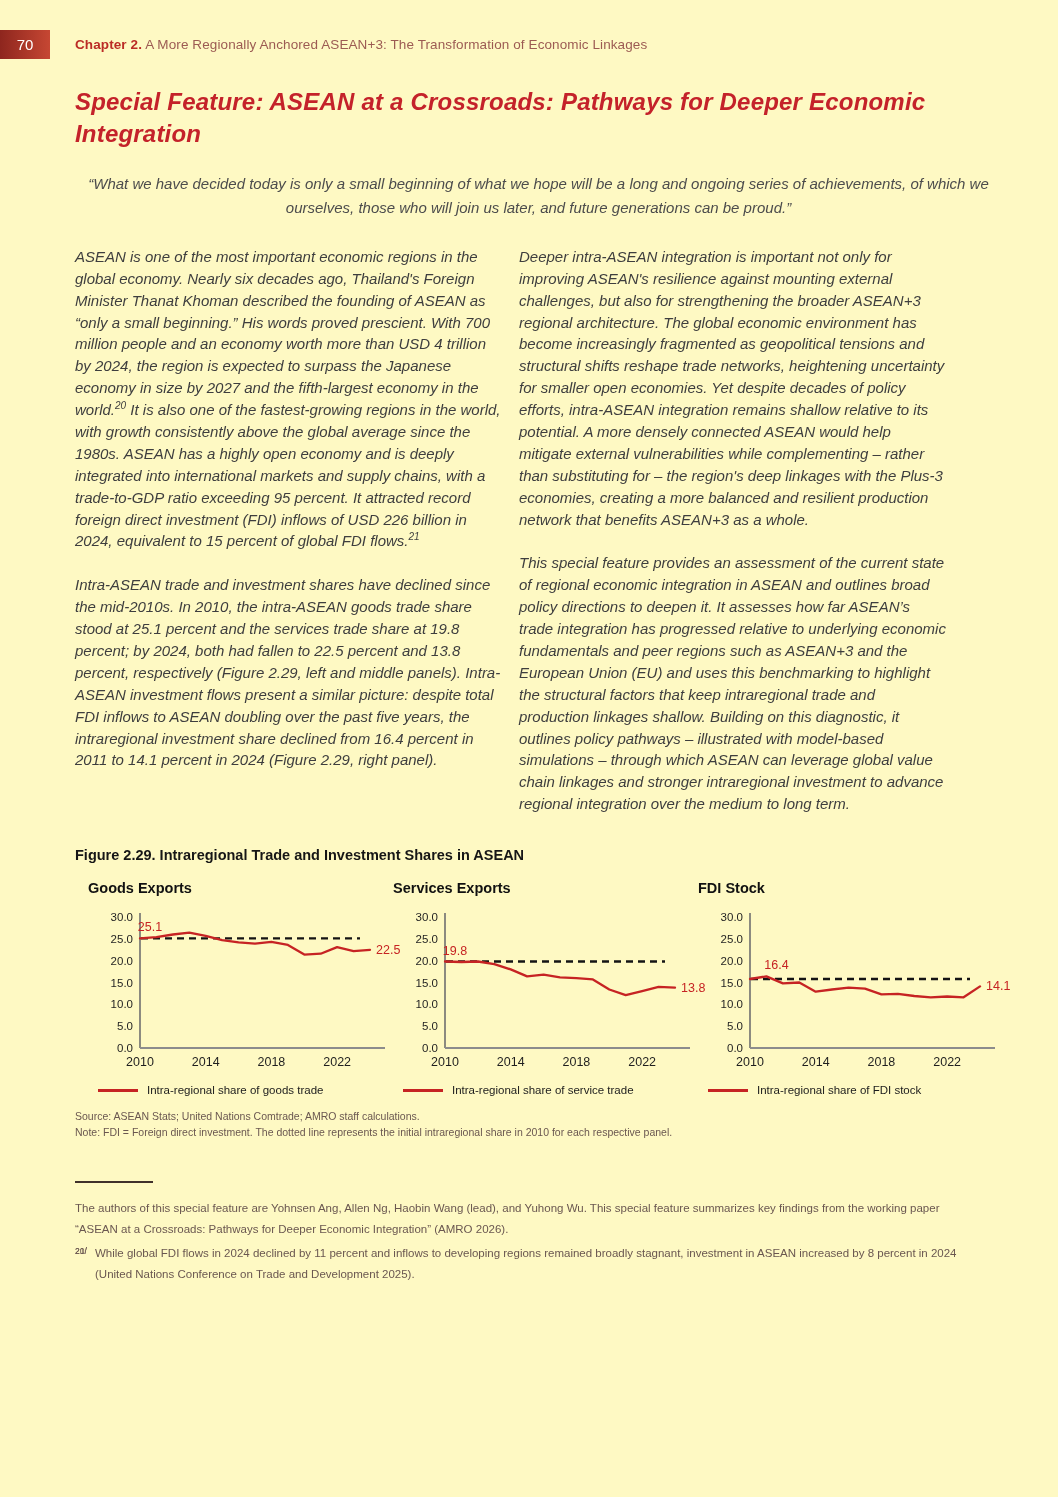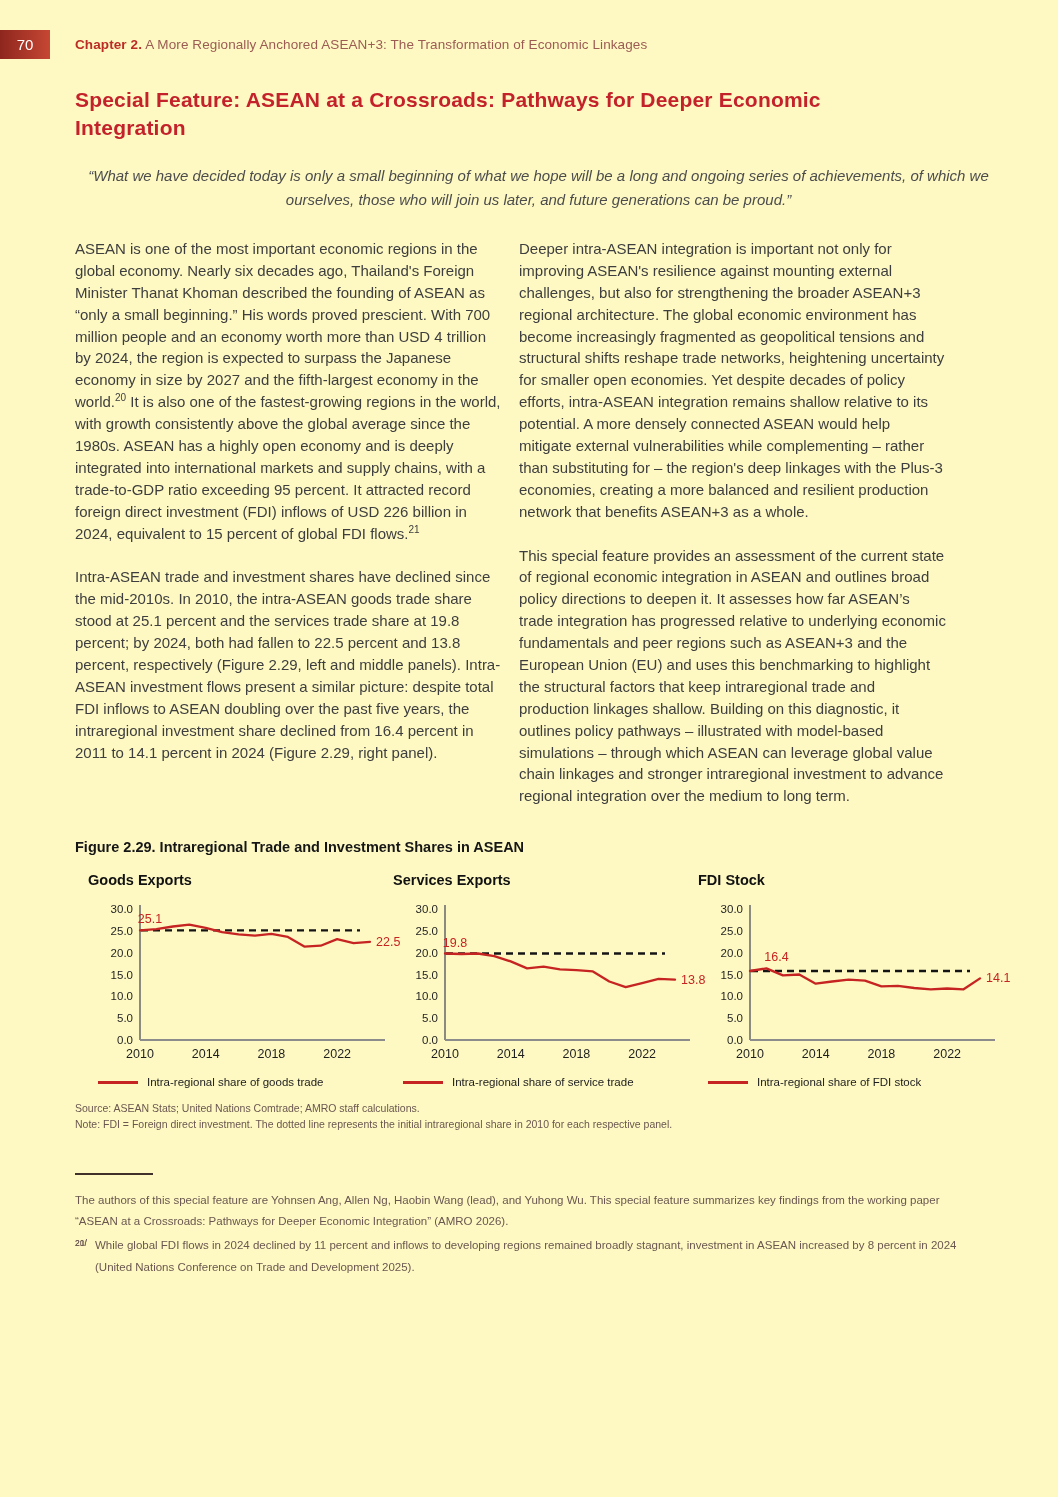--- a/index.html
+++ b/index.html
@@ -3,27 +3,27 @@
 <meta charset="utf-8">
 <style>
   html,body{margin:0;padding:0;background:#fceee5;}
   .page{width:1058px;height:1497px;background:#fef9c3;font-family:"Liberation Sans",sans-serif;position:relative;overflow:hidden;}
   .header{display:flex;align-items:center;padding-top:30px;}
   .badge{width:50px;height:29px;display:flex;align-items:center;justify-content:center;color:#ffffff;font-size:15px;background:linear-gradient(90deg,#8e261e,#c64733);}
   .chapter{margin-left:25px;font-size:13.5px;letter-spacing:.1px;}
   .chapter .label{color:#bb2c26;font-weight:bold;}
   .chapter .rest{color:#9c5b53;}
   .content{padding-left:75px;padding-right:56px;}
-  h1{margin:27px 0 8px 0;font-size:21px;line-height:1.32;color:#c4222a;width:855px;font-weight:700;letter-spacing:.2px;}
+  h1{margin:27px 0 8px 0;font-size:24px;line-height:1.32;color:#c4222a;width:855px;font-weight:700;letter-spacing:.2px;font-style:italic;}
   .quote{margin-top:23px;text-align:center;color:#4c4c4c;}
   .quote-text{font-style:italic;font-size:15px;line-height:1.55;margin:0 auto;width:922px;}
   .quote-attr{font-size:12.5px;margin:13px 0 0 0;}
   .columns{display:flex;gap:17px;margin-top:27px;color:#3e3e3e;font-size:15px;line-height:1.46;}
   .col{width:427px;}
-  .col p{margin:0 0 22px 0;}
+  .col p{margin:0 0 22px 0;font-style:italic;}
   sup{font-size:10px;vertical-align:super;line-height:0;}
   .figure{margin-top:10px;}
   .fig-title{font-size:14.5px;font-weight:bold;color:#161616;}
   .fig-subtitle{font-size:14px;font-style:italic;color:#333333;margin-top:3px;}
   .panels{display:flex;justify-content:flex-end;width:928px;margin-top:17px;}
   .panel{width:305px;}
   .panel-title{font-size:14.5px;font-weight:bold;color:#111111;margin-bottom:9px;}
   .chart svg{overflow:visible;display:block;}
   .legend{display:flex;align-items:center;gap:9px;margin-top:5px;margin-left:10px;font-size:11.5px;color:#1c1c1c;}
   .legend-swatch{width:40px;height:3px;flex:none;background:#c62323;}

